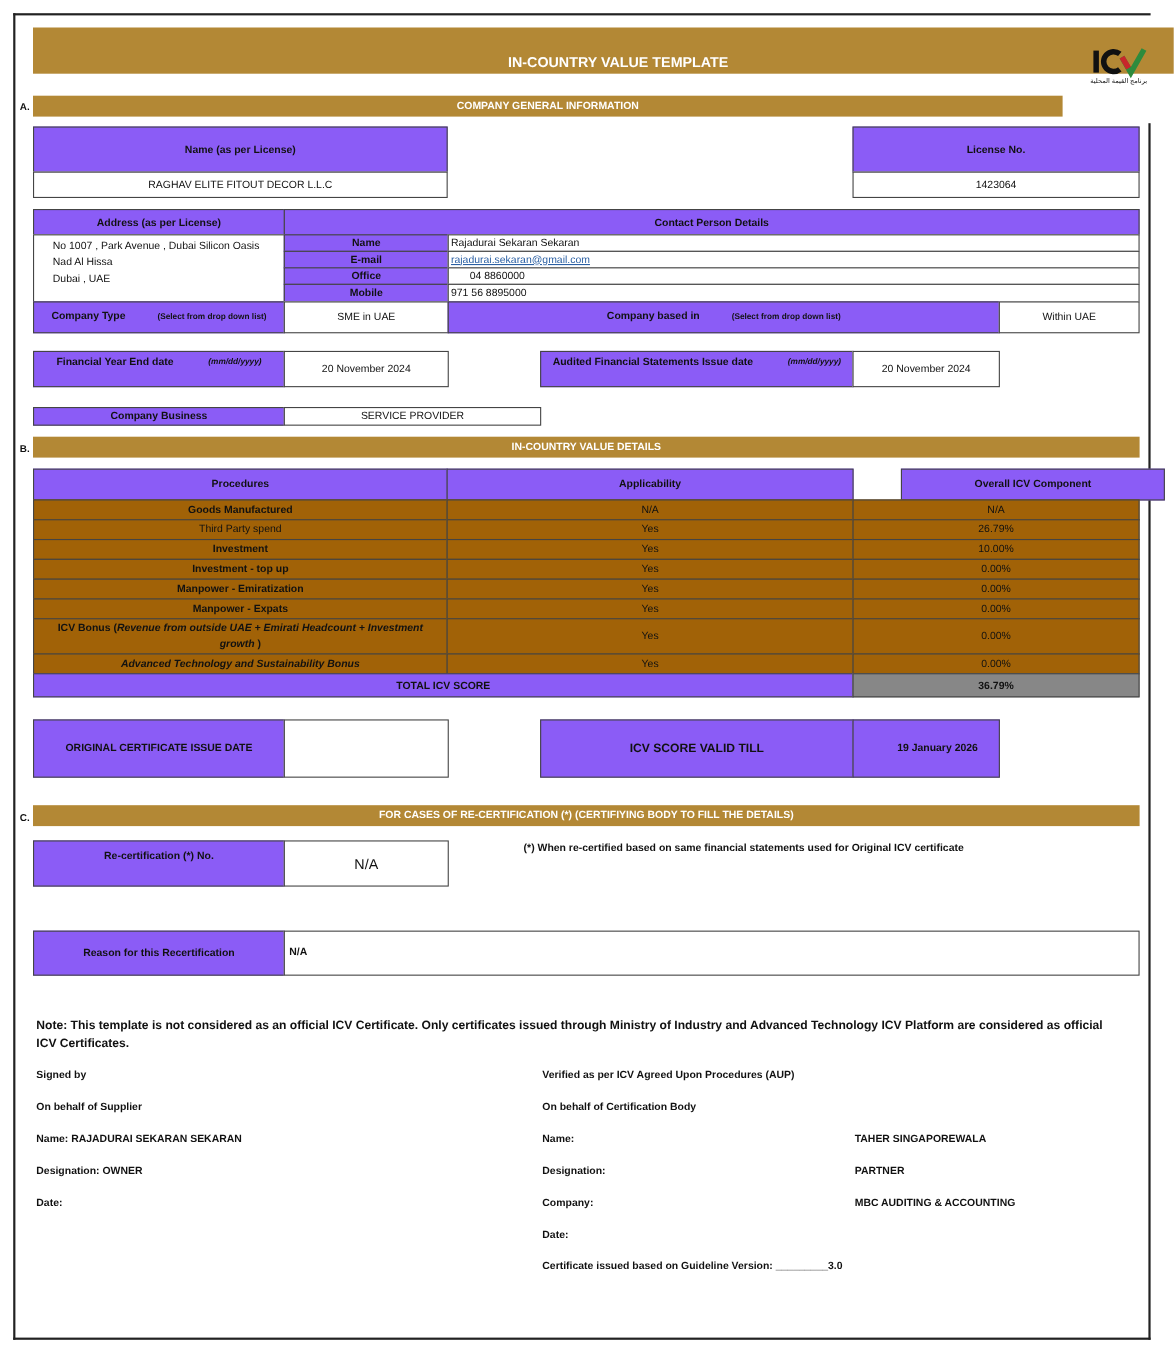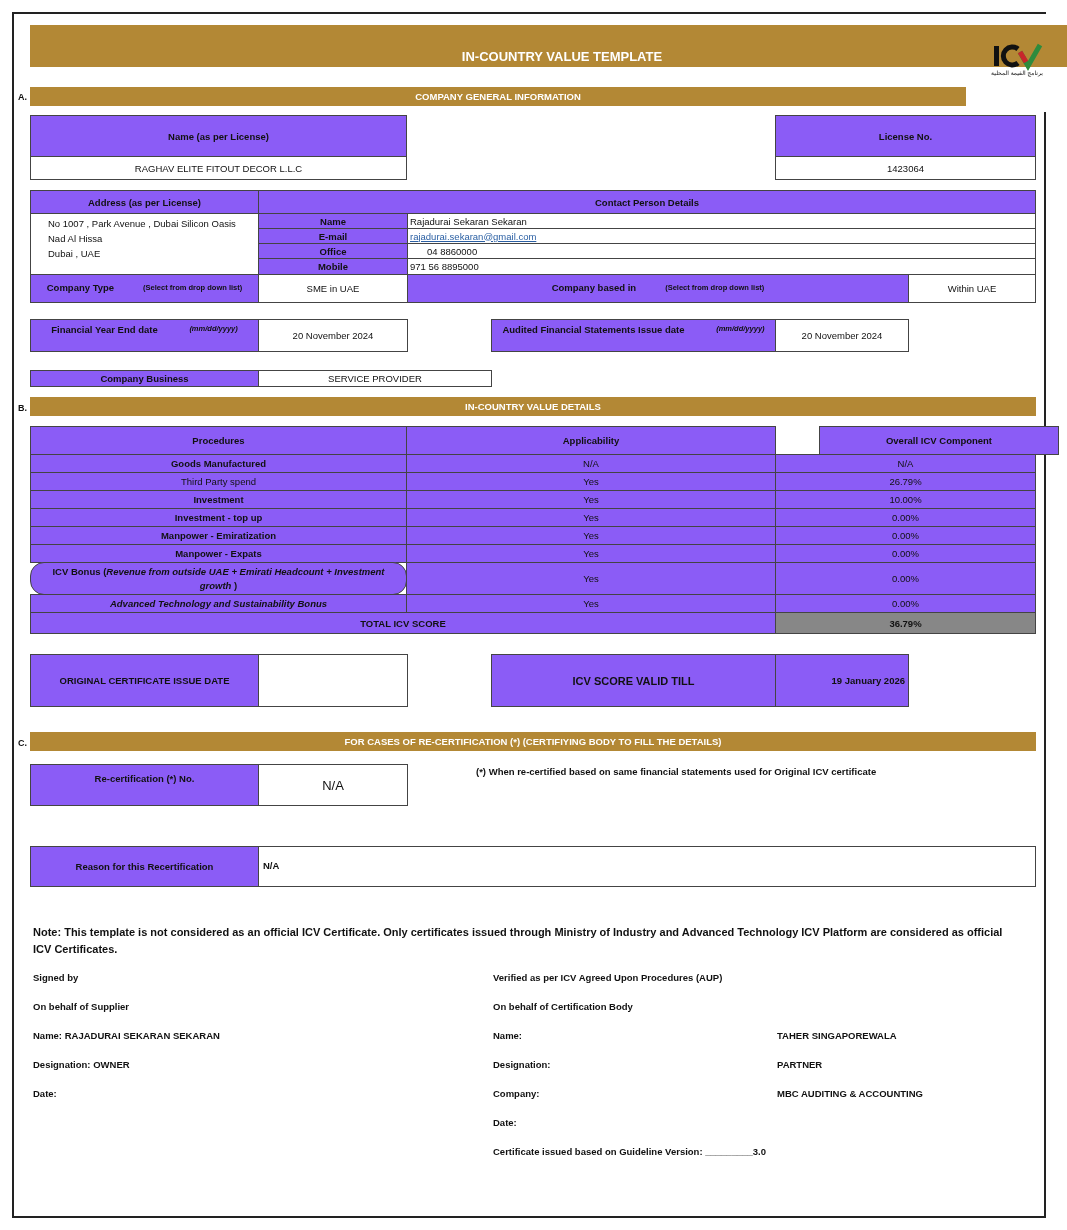--- a/index.html
+++ b/index.html
@@ -10,21 +10,21 @@
   .frame-left { left: 12px; top: 12px; width: 2px; height: 1206px; background: #222; }
   .frame-right { left: 1044px; top: 112px; width: 2px; height: 1106px; background: #222; }
   .frame-bottom { left: 12px; top: 1216px; width: 1034px; height: 2px; background: #222; }
   .gold { background: #b38835; color: #fff; font-weight: bold; text-align: center; }
   .title-bar { left: 30px; top: 25px; width: 1064px; height: 42px; font-size: 13px; padding-top: 24px; }
   .section-bar { height: 19px; font-size: 9.5px; line-height: 19px; }
   .sec-letter { font-size: 9px; font-weight: bold; color: #111; }
   .cell { position: absolute; border: 1px solid #444; display: flex; align-items: center; justify-content: center; text-align: center; font-size: 9.5px; }
   .lbl { background: #8b5cf6; font-weight: bold; }
   .val { background: #fff; }
-  .lightrow { background: #8b5cf6; }
+  .lightrow { background: #a16207; }
   .left { justify-content: flex-start; text-align: left; padding-left: 4px; }
   .two-line { flex-direction: row; line-height: 1.35; }
   .small { font-size: 7.5px; margin-left: 29px; }
   .it { font-style: italic; }
   .link { color: #2a5fa3; text-decoration: underline; }
   .logo { left: 982px; top: 40px; width: 70px; height: 45px; }
   .sig { position: absolute; font-size: 9.5px; font-weight: bold; }
   .note { left: 33px; top: 924px; width: 980px; font-size: 11px; font-weight: bold; line-height: 17px; }
 </style>
 </head>
@@ -120,35 +120,35 @@
 <div class="cell lightrow" style="left:775px;top:508px;width:261px;height:19px;">0.00%</div>
 
 <div class="cell lightrow" style="left:30px;top:526px;width:377px;height:19px;font-weight:bold;">Manpower - Emiratization</div>
 <div class="cell lightrow" style="left:406px;top:526px;width:370px;height:19px;">Yes</div>
 <div class="cell lightrow" style="left:775px;top:526px;width:261px;height:19px;">0.00%</div>
 
 <div class="cell lightrow" style="left:30px;top:544px;width:377px;height:19px;font-weight:bold;">Manpower - Expats</div>
 <div class="cell lightrow" style="left:406px;top:544px;width:370px;height:19px;">Yes</div>
 <div class="cell lightrow" style="left:775px;top:544px;width:261px;height:19px;">0.00%</div>
 
-<div class="cell lightrow" style="left:30px;top:562px;width:377px;height:33px;font-weight:bold;padding:0 10px;line-height:14px;display:block;padding-top:2px;border-radius:14px;"><span>ICV Bonus (</span><span class="it">Revenue from outside UAE + Emirati Headcount + Investment growth</span><span> )</span></div>
+<div class="cell lightrow" style="left:30px;top:562px;width:377px;height:33px;font-weight:bold;padding:0 10px;line-height:14px;display:block;padding-top:2px;"><span>ICV Bonus (</span><span class="it">Revenue from outside UAE + Emirati Headcount + Investment growth</span><span> )</span></div>
 <div class="cell lightrow" style="left:406px;top:562px;width:370px;height:33px;">Yes</div>
 <div class="cell lightrow" style="left:775px;top:562px;width:261px;height:33px;">0.00%</div>
 
 <div class="cell lightrow it" style="left:30px;top:594px;width:377px;height:19px;font-weight:bold;">Advanced Technology and Sustainability Bonus</div>
 <div class="cell lightrow" style="left:406px;top:594px;width:370px;height:19px;">Yes</div>
 <div class="cell lightrow" style="left:775px;top:594px;width:261px;height:19px;">0.00%</div>
 
 <div class="cell lbl" style="left:30px;top:612px;width:746px;height:22px;">TOTAL ICV SCORE</div>
 <div class="cell" style="left:775px;top:612px;width:261px;height:22px;background:#878787;font-weight:bold;">36.79%</div>
 
 <div class="cell lbl" style="left:30px;top:654px;width:229px;height:53px;">ORIGINAL CERTIFICATE ISSUE DATE</div>
 <div class="cell val" style="left:258px;top:654px;width:150px;height:53px;"></div>
 <div class="cell lbl" style="left:491px;top:654px;width:285px;height:53px;font-size:11px;">ICV SCORE VALID TILL</div>
-<div class="cell lbl" style="left:775px;top:654px;width:134px;height:53px;justify-content:flex-end;padding-right:3px;">19 January 2026</div>
+<div class="cell lbl" style="left:775px;top:654px;width:134px;height:53px;justify-content:flex-end;padding-right:19px;">19 January 2026</div>
 
 <div class="abs sec-letter" style="left:18px;top:738px;">C.</div>
 <div class="abs gold section-bar" style="left:30px;top:732px;width:1006px;">FOR CASES OF RE-CERTIFICATION (*)  (CERTIFIYING BODY TO FILL THE DETAILS)</div>
 
 <div class="cell lbl" style="left:30px;top:764px;width:229px;height:42px;align-items:flex-start;padding-top:8px;">Re-certification (*) No.</div>
 <div class="cell val" style="left:258px;top:764px;width:150px;height:42px;font-size:13px;">N/A</div>
 <div class="abs" style="left:476px;top:766px;font-size:9.5px;font-weight:bold;">(*)  When re-certified based on same financial statements used for Original ICV certificate</div>
 
 <div class="cell lbl" style="left:30px;top:846px;width:229px;height:41px;">Reason for this Recertification</div>
 <div class="cell val left" style="left:258px;top:846px;width:778px;height:41px;align-items:flex-start;padding-top:13px;font-weight:bold;">N/A</div>

